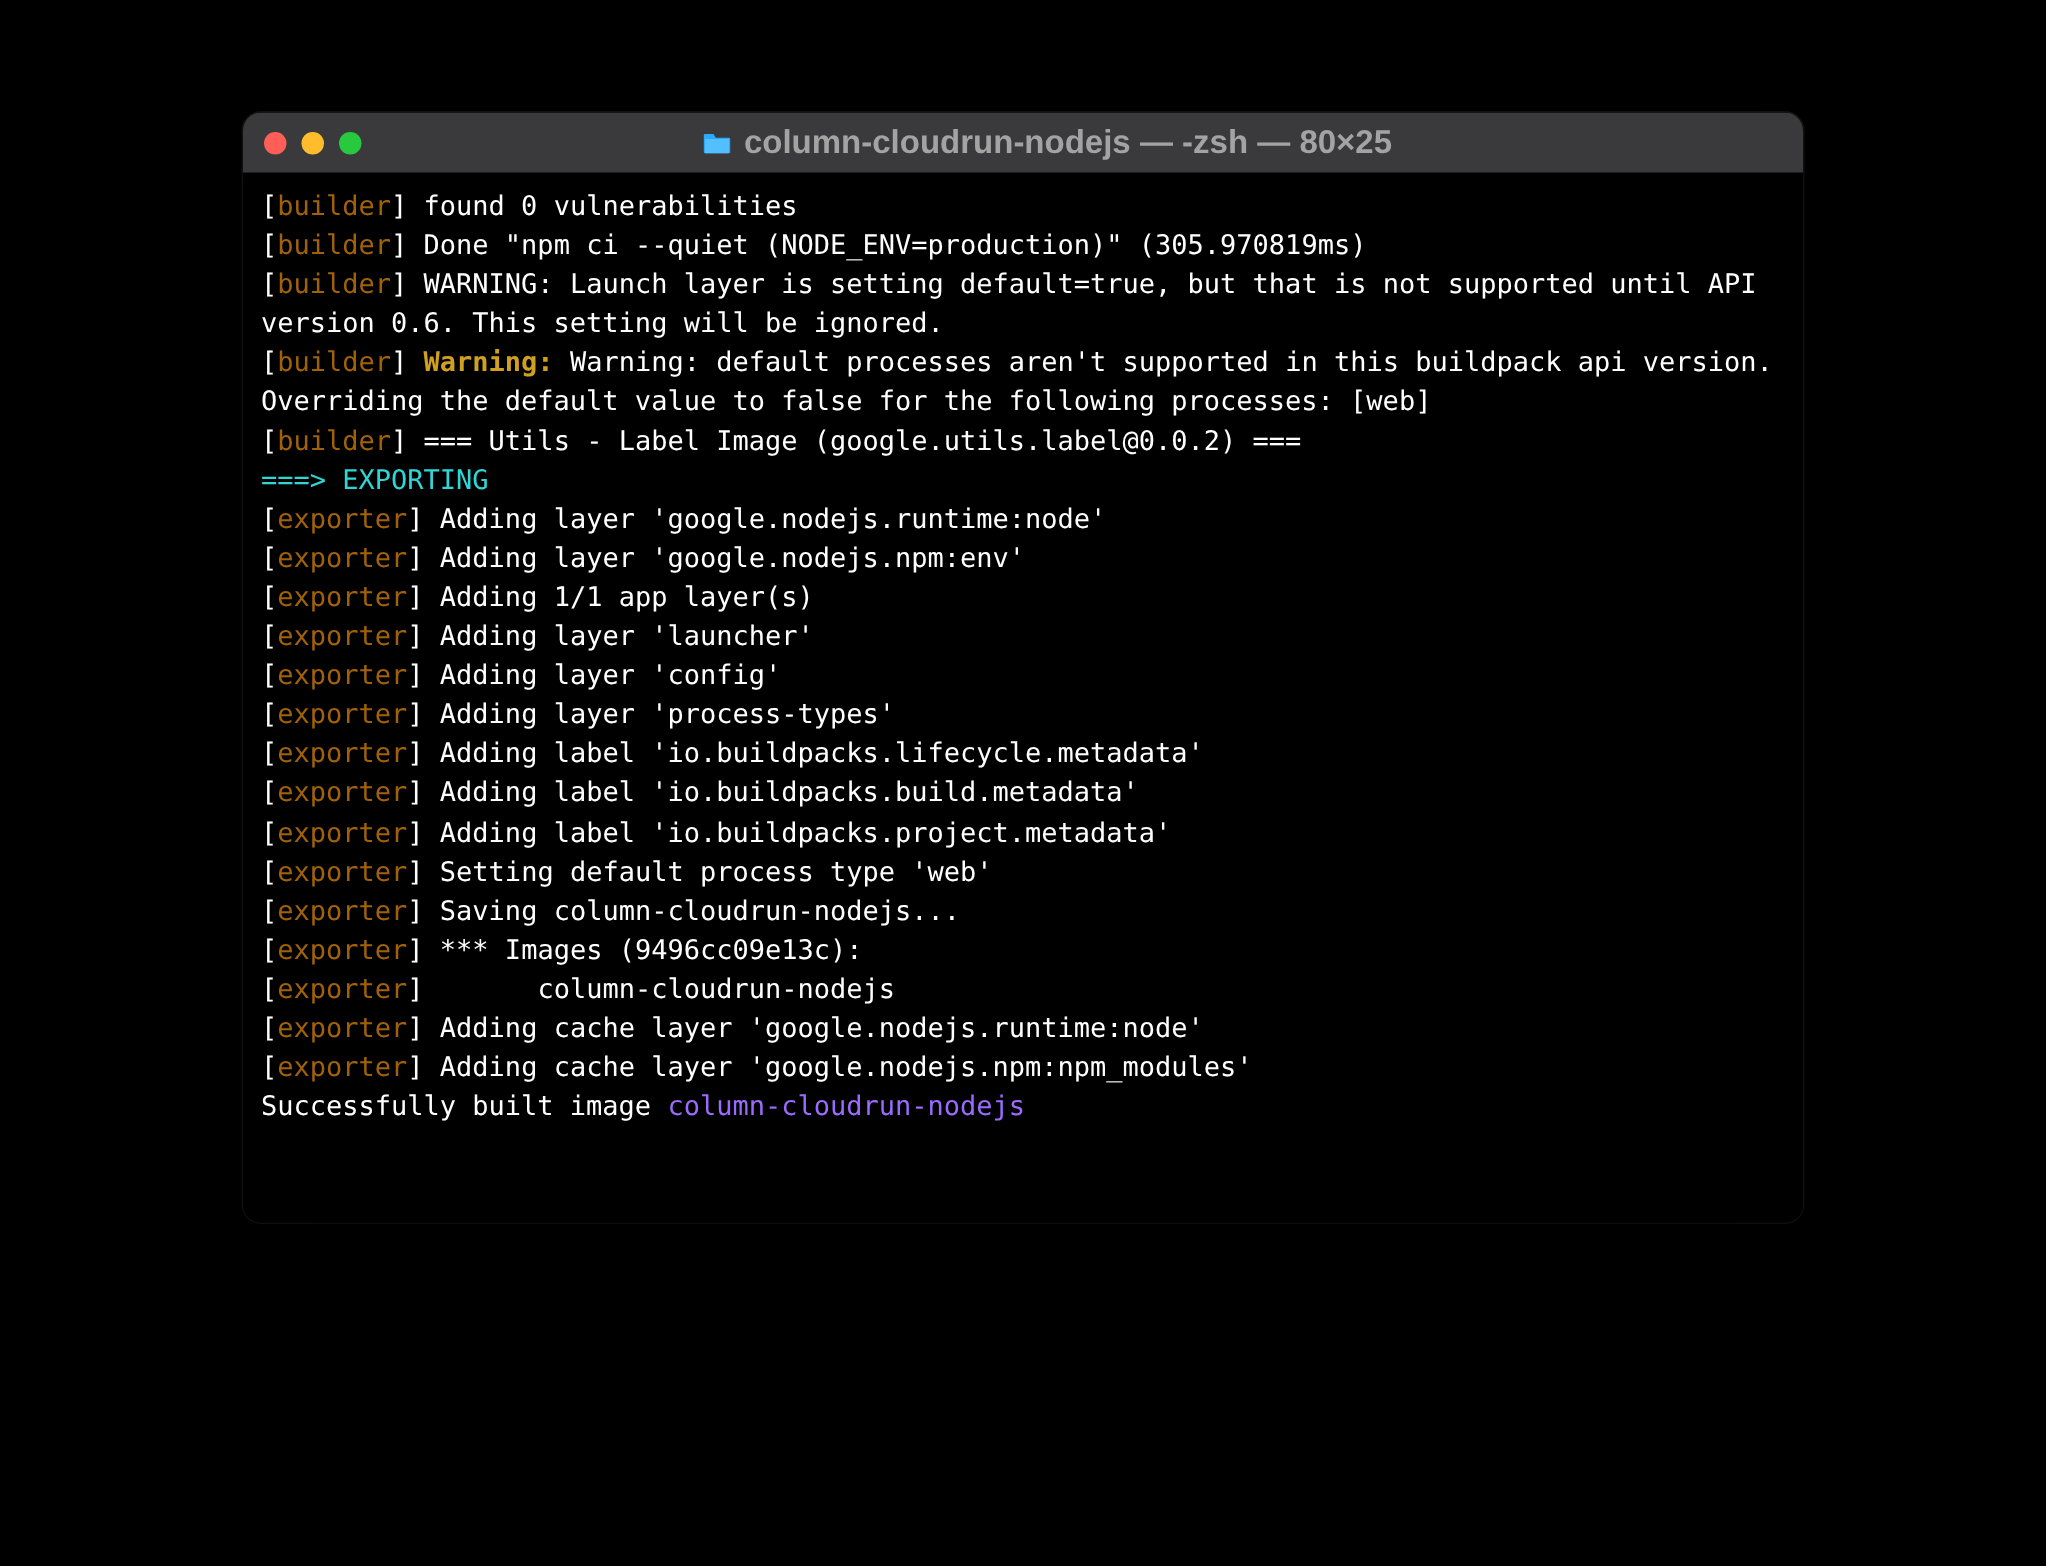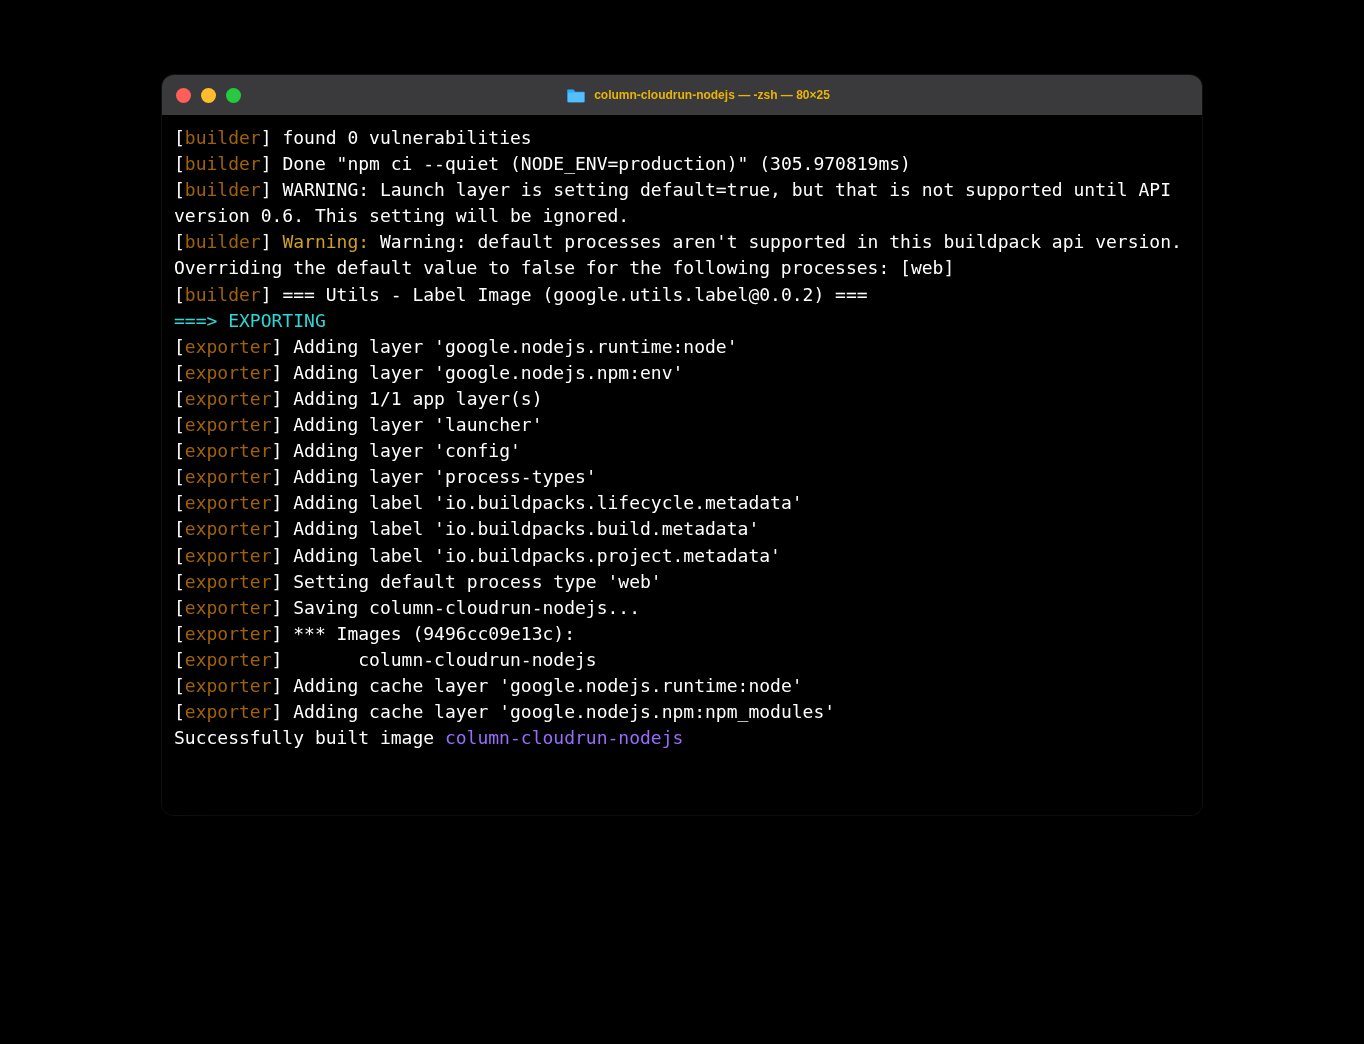--- a/index.html
+++ b/index.html
@@ -43,22 +43,22 @@
       border-radius: 50%;
     }
     .light.red { background: #ff5f56; }
     .light.yellow { background: #ffbd2e; }
     .light.green { background: #27c93f; }
     .title {
       position: absolute;
       left: 0;
       right: 0;
       text-align: center;
-      color: #eab308;
-      font-size: 12px;
+      color: #a3a3a3;
+      font-size: 22px;
       font-weight: 600;
       font-family: -apple-system, BlinkMacSystemFont, "Segoe UI", sans-serif;
       display: flex;
       align-items: center;
       justify-content: center;
       gap: 8px;
       pointer-events: none;
       margin-left: 32px;
     }
     .folder-icon {
@@ -79,21 +79,21 @@
       white-space: pre-wrap;
       word-break: break-word;
       font-family: "SF Mono", "Menlo", "Monaco", "Consolas", monospace;
       min-height: 700px;
     }
     .line {
       display: block;
     }
     .bracket { color: #fff; }
     .tag { color: #a16207; }
-    .warn { color: #d0a020; font-weight: normal; }
+    .warn { color: #d0a020; font-weight: bold; }
     .stage { color: #2fd6d6; margin-top: 48px; }
     .imgname { color: #9b6bff; }
     .plain { color: #fff; }
   </style>
 </head>
 <body>
 
 <div class="terminal-window">
   <div class="titlebar">
     <div class="traffic-lights">

